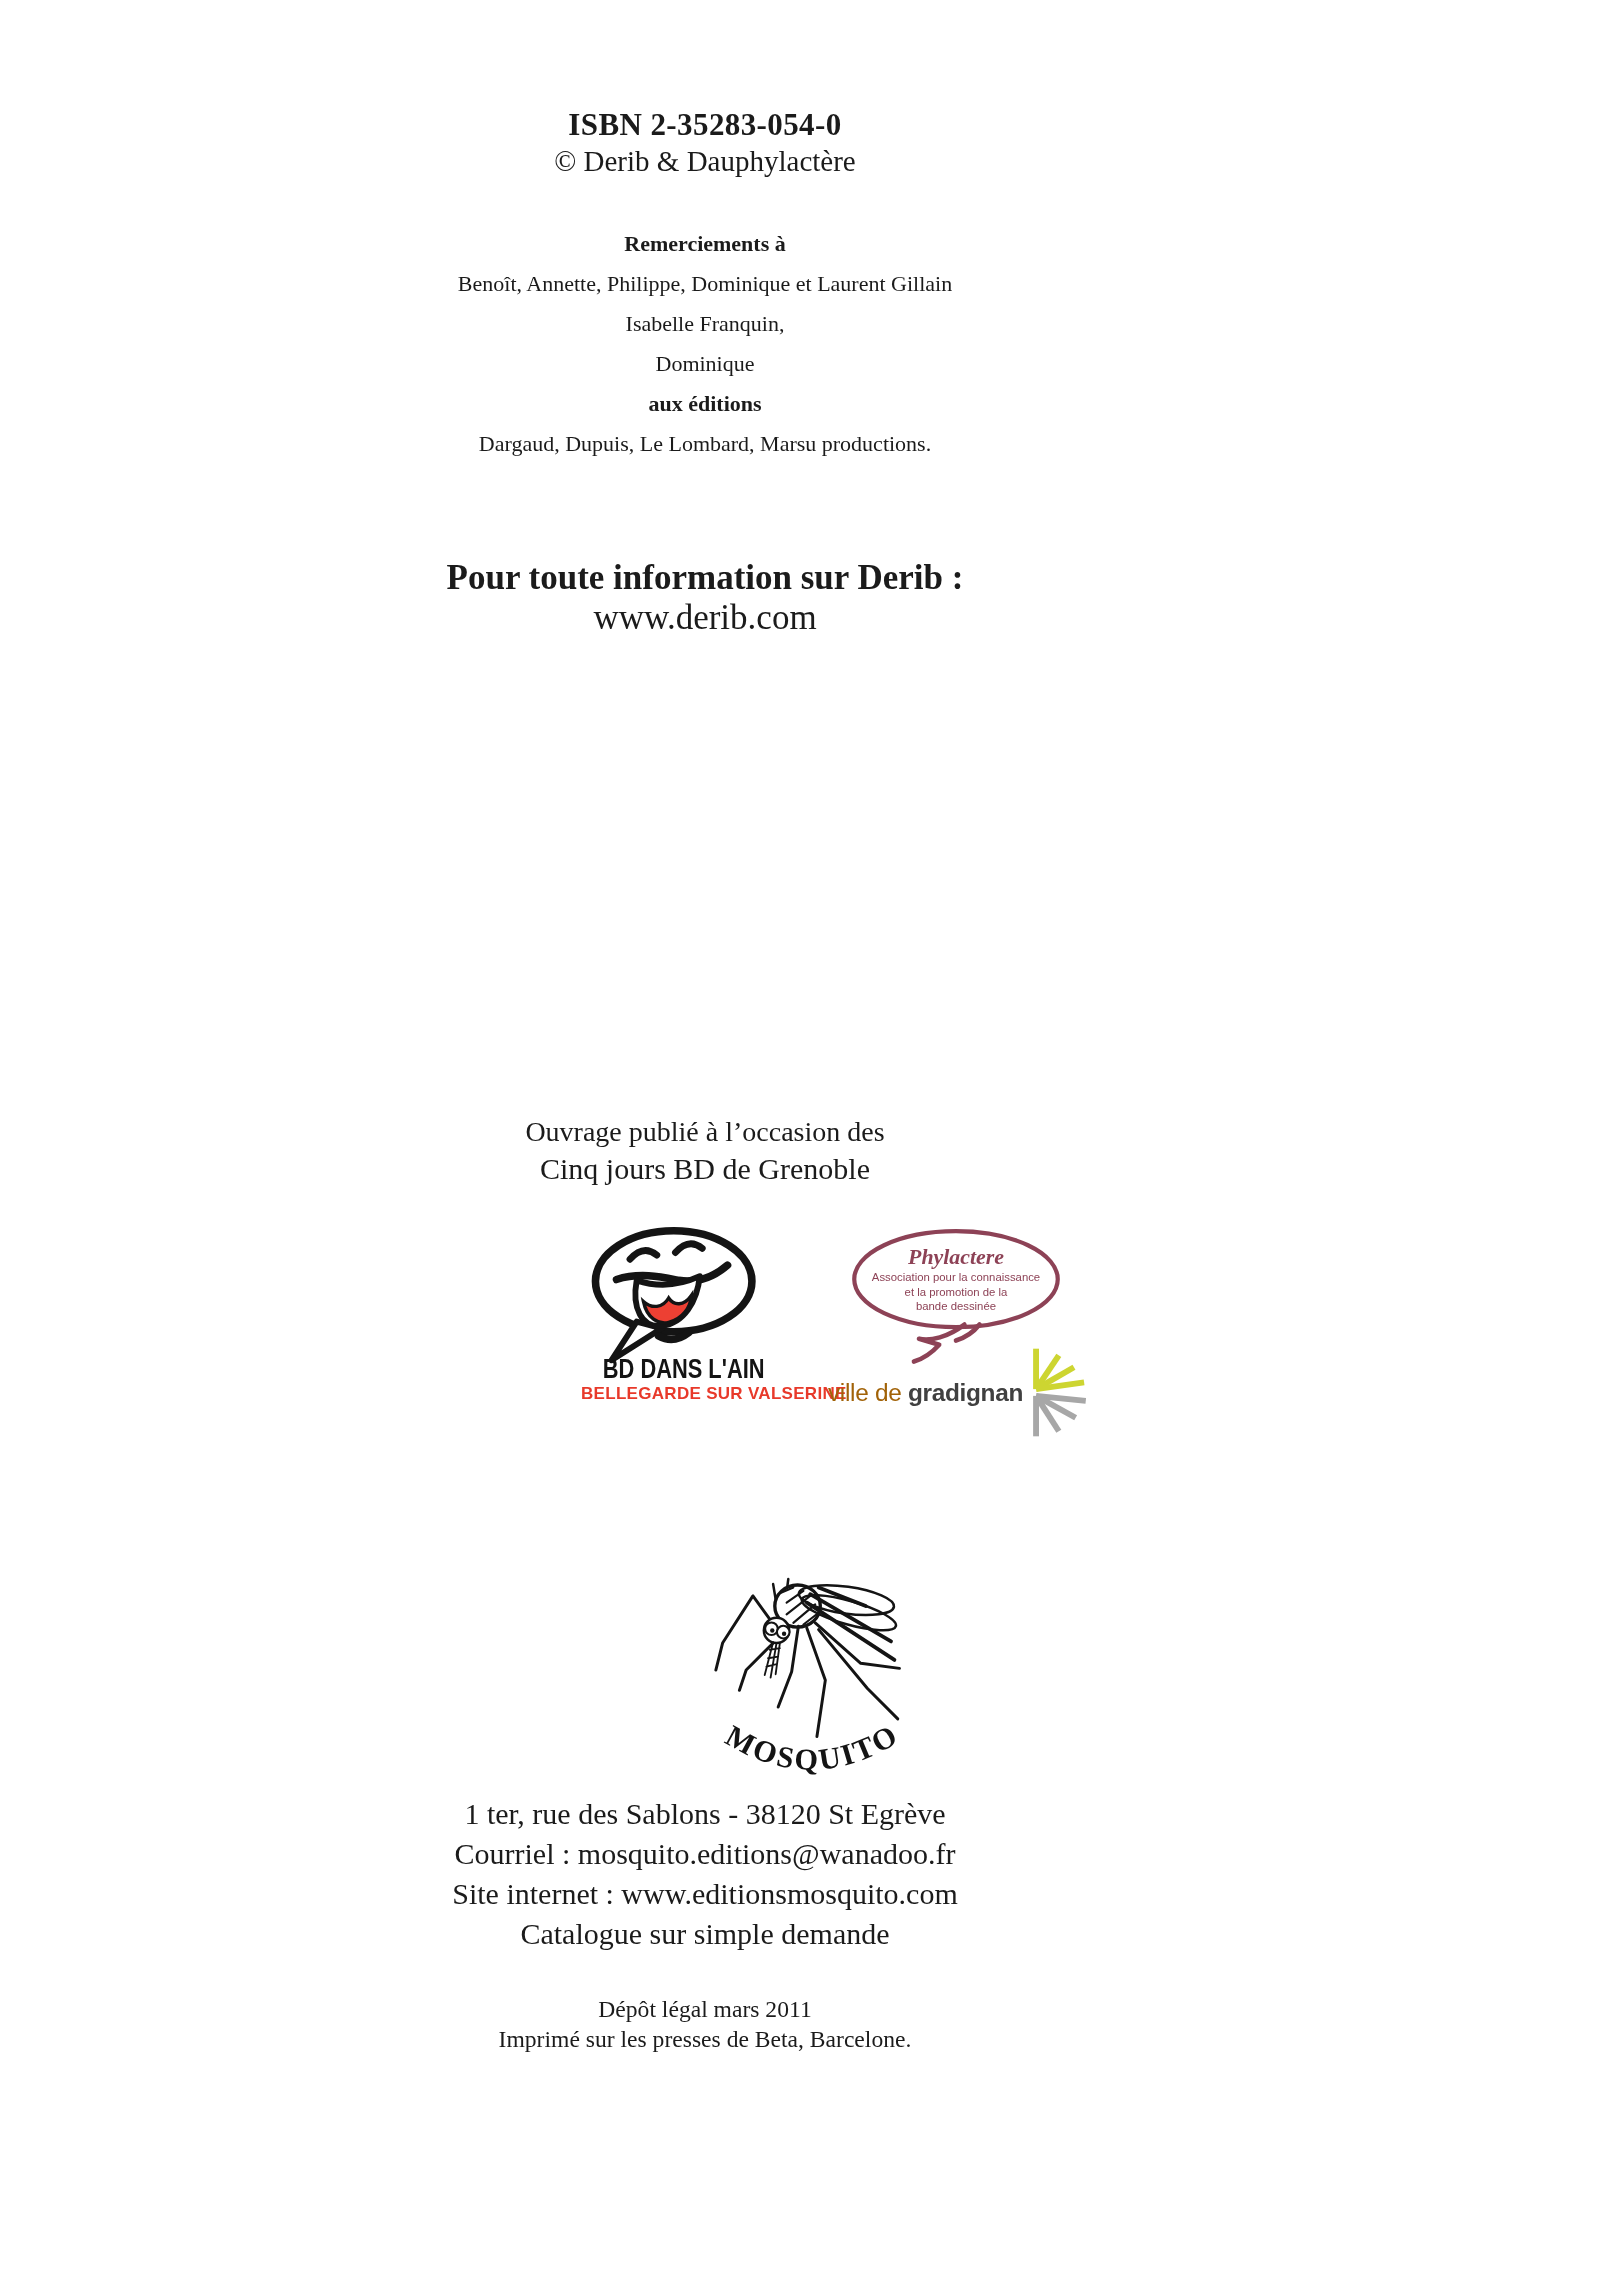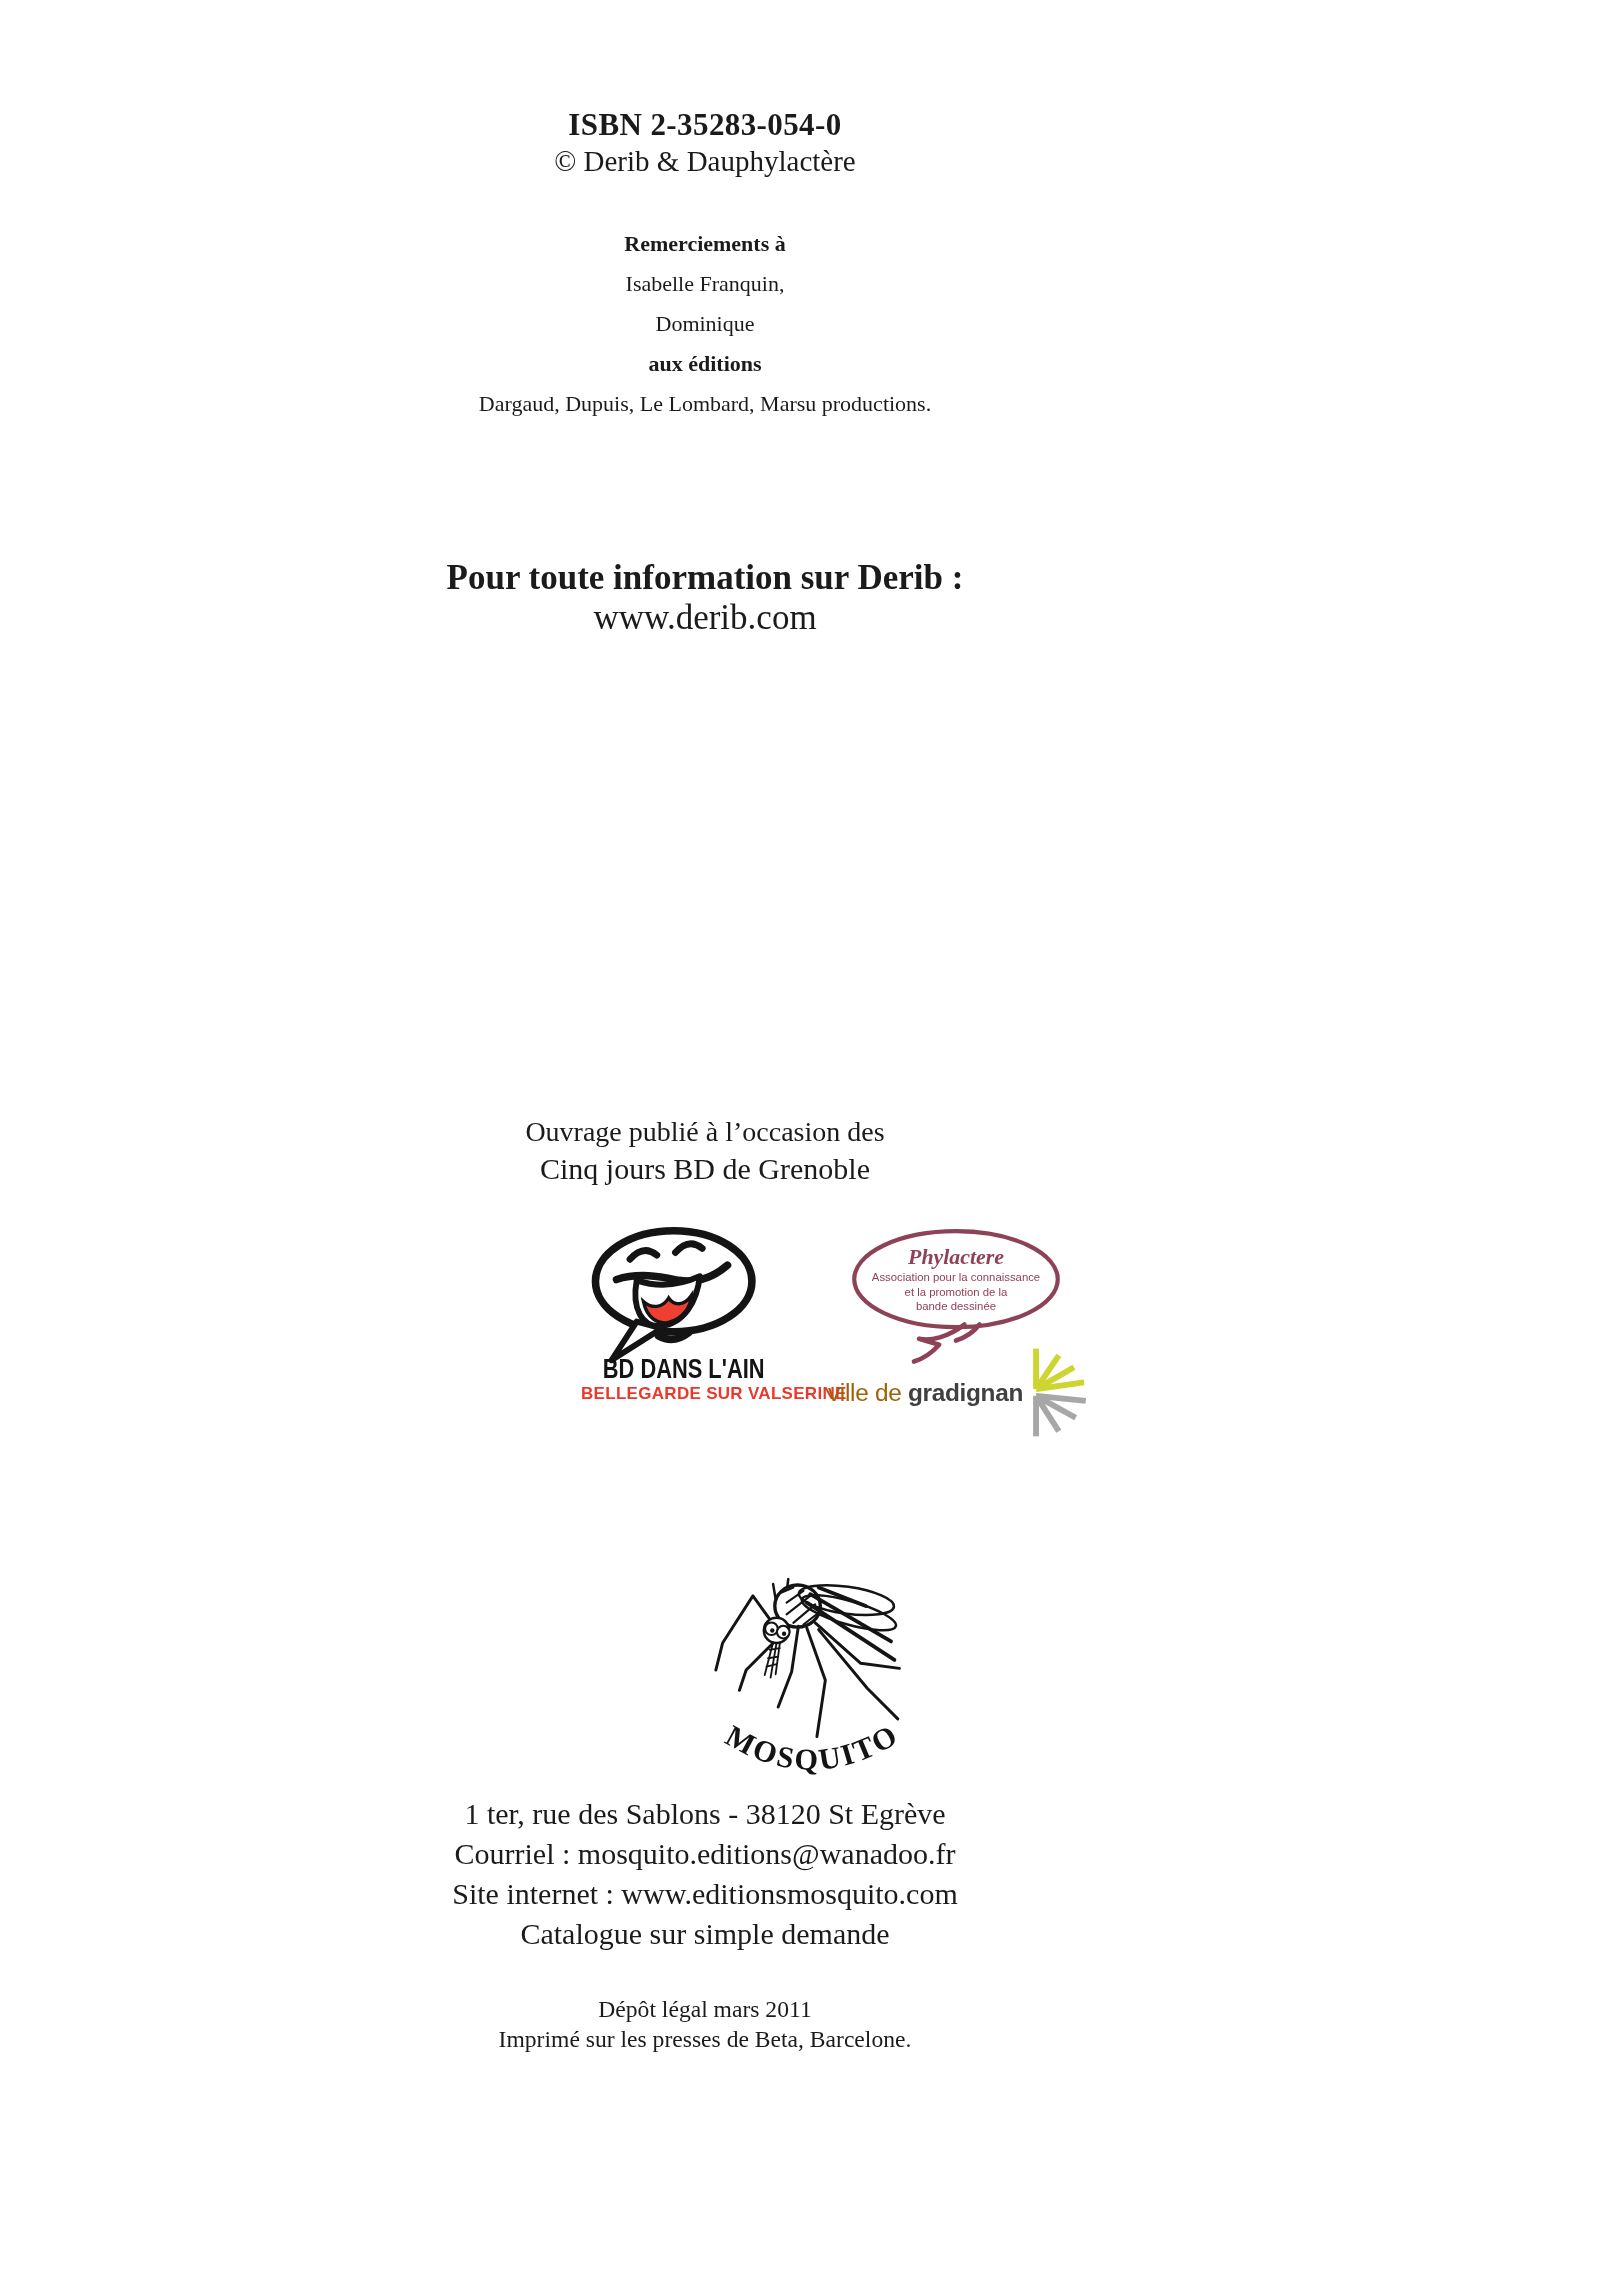--- a/index.html
+++ b/index.html
@@ -35,20 +35,21 @@
 
 <div class="page">
 
   <div class="abs center isbn-block">
     <span class="line isbn">ISBN 2-35283-054-0</span>
     <span class="line">© Derib &amp; Dauphylactère</span>
   </div>
 
   <div class="abs center thanks-block">
     <span class="line b">Remerciements à</span>
+    <span class="line">Benoît, Annette, Philippe, Dominique et Laurent Gillain</span>
     <span class="line">Isabelle Franquin,</span>
     <span class="line">Dominique</span>
     <span class="line b">aux éditions</span>
     <span class="line">Dargaud, Dupuis, Le Lombard, Marsu productions.</span>
   </div>
 
   <div class="abs center info-block">
     <span class="line b">Pour toute information sur Derib :</span>
     <span class="line">www.derib.com</span>
   </div>

